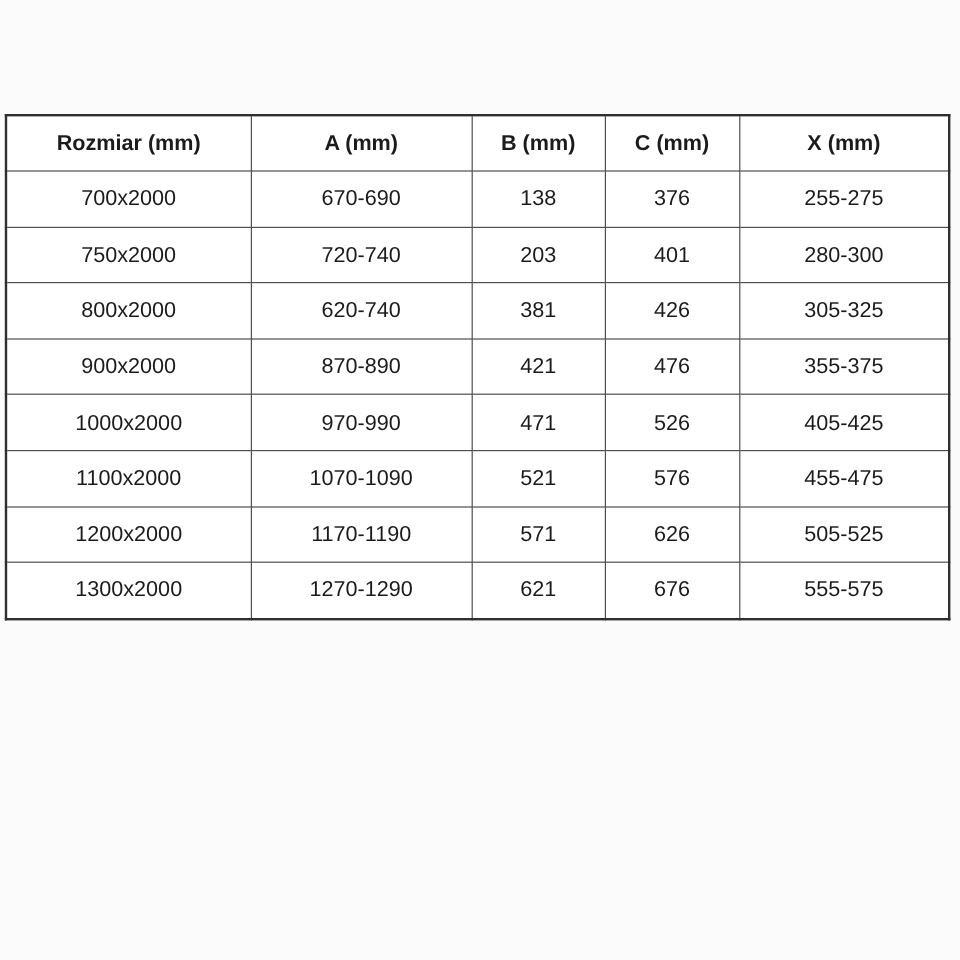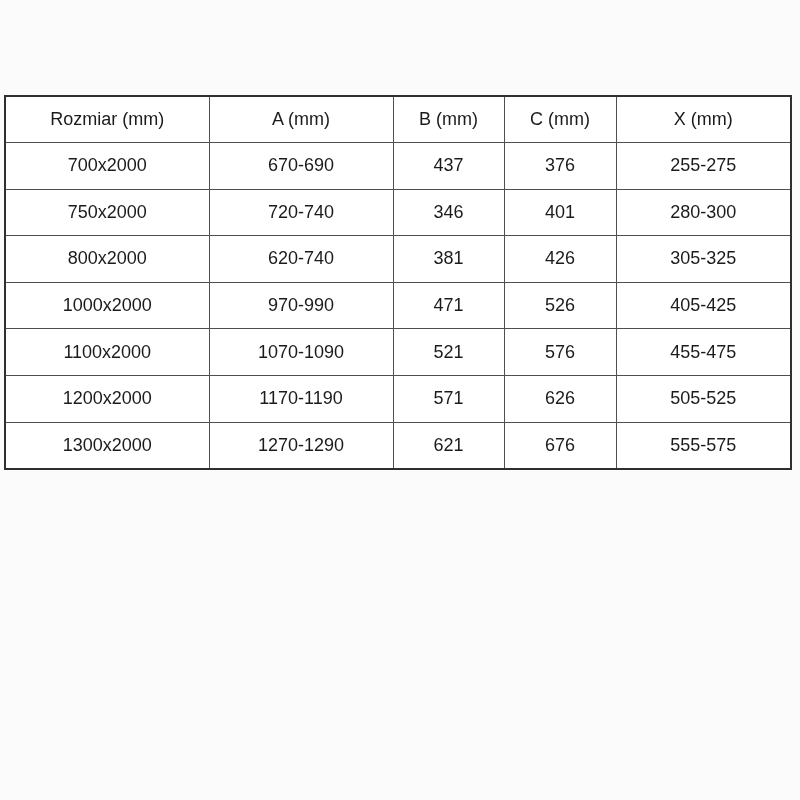--- a/index.html
+++ b/index.html
@@ -34,21 +34,21 @@
     border: 1px solid #4f4f4f;
     text-align: center;
     vertical-align: middle;
     color: #1b1b1b;
     font-size: 18px;
     padding: 0;
     overflow: hidden;
     white-space: nowrap;
   }
   .size-table th {
-    font-weight: normal;
+    font-weight: bold;
     height: 45px;
   }
   .size-table td {
     font-weight: normal;
     height: 45.6px;
   }
   col.c1 { width: 204px; }
   col.c2 { width: 184px; }
   col.c3 { width: 111px; }
   col.c4 { width: 112px; }
@@ -72,42 +72,49 @@
         <th>A (mm)</th>
         <th>B (mm)</th>
         <th>C (mm)</th>
         <th>X (mm)</th>
       </tr>
     </thead>
     <tbody>
     <tr>
       <td>700x2000</td>
       <td>670-690</td>
-      <td>437</td>
+      <td>138</td>
       <td>376</td>
       <td>255-275</td>
     </tr>
 
     <tr>
       <td>750x2000</td>
       <td>720-740</td>
-      <td>346</td>
+      <td>203</td>
       <td>401</td>
       <td>280-300</td>
     </tr>
 
     <tr>
       <td>800x2000</td>
       <td>620-740</td>
       <td>381</td>
       <td>426</td>
       <td>305-325</td>
     </tr>
 
 
+    <tr>
+      <td>900x2000</td>
+      <td>870-890</td>
+      <td>421</td>
+      <td>476</td>
+      <td>355-375</td>
+    </tr>
 
     <tr>
       <td>1000x2000</td>
       <td>970-990</td>
       <td>471</td>
       <td>526</td>
       <td>405-425</td>
     </tr>
 
     <tr>

